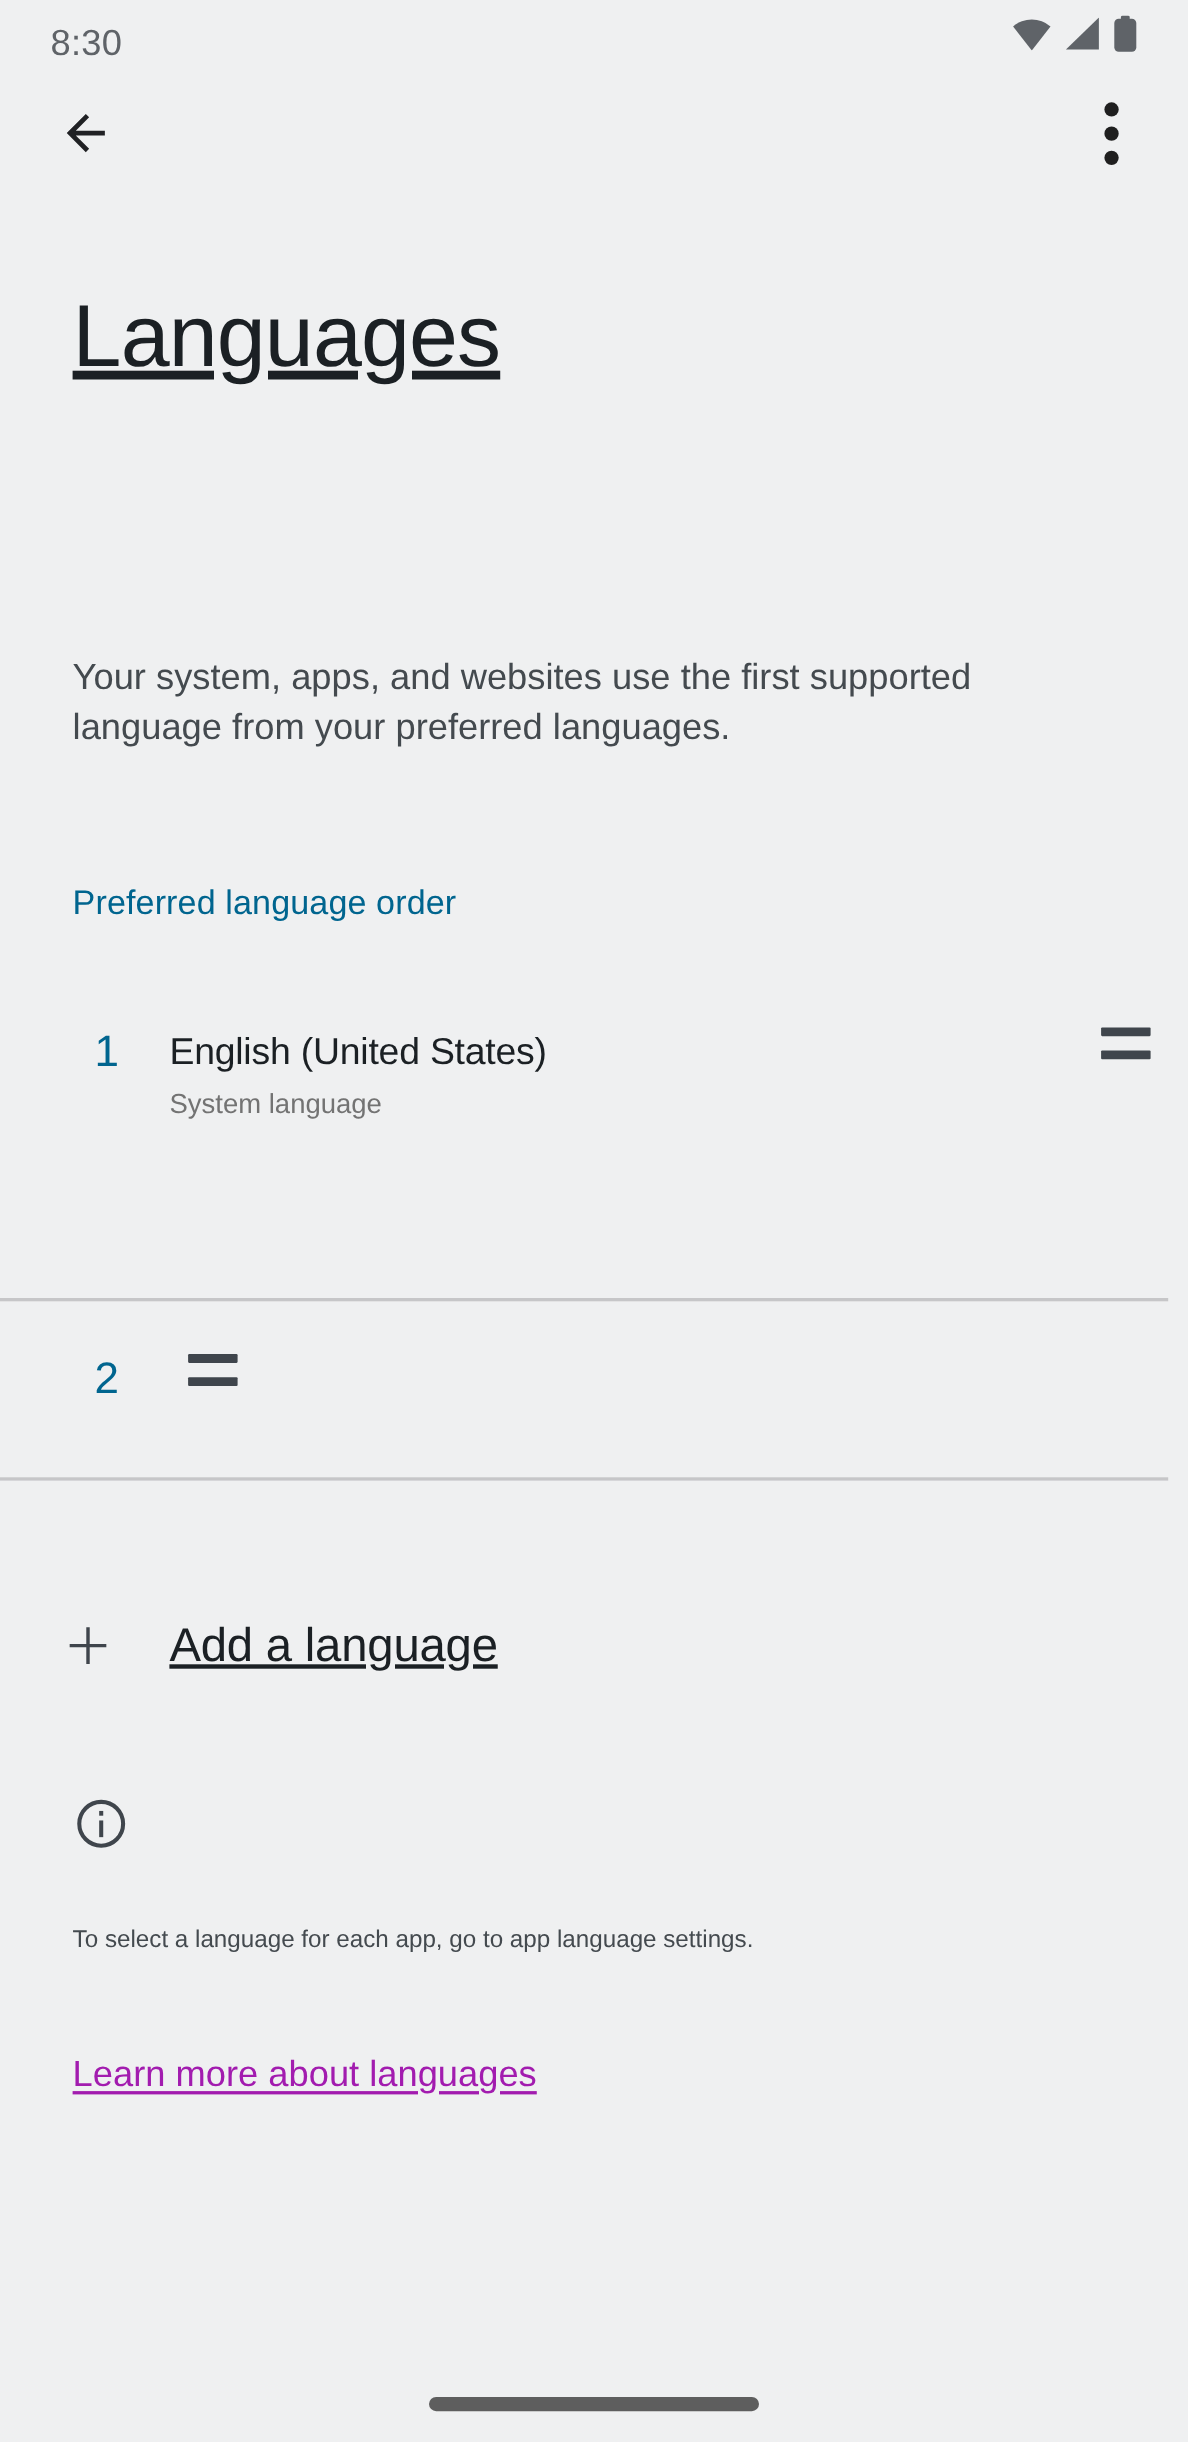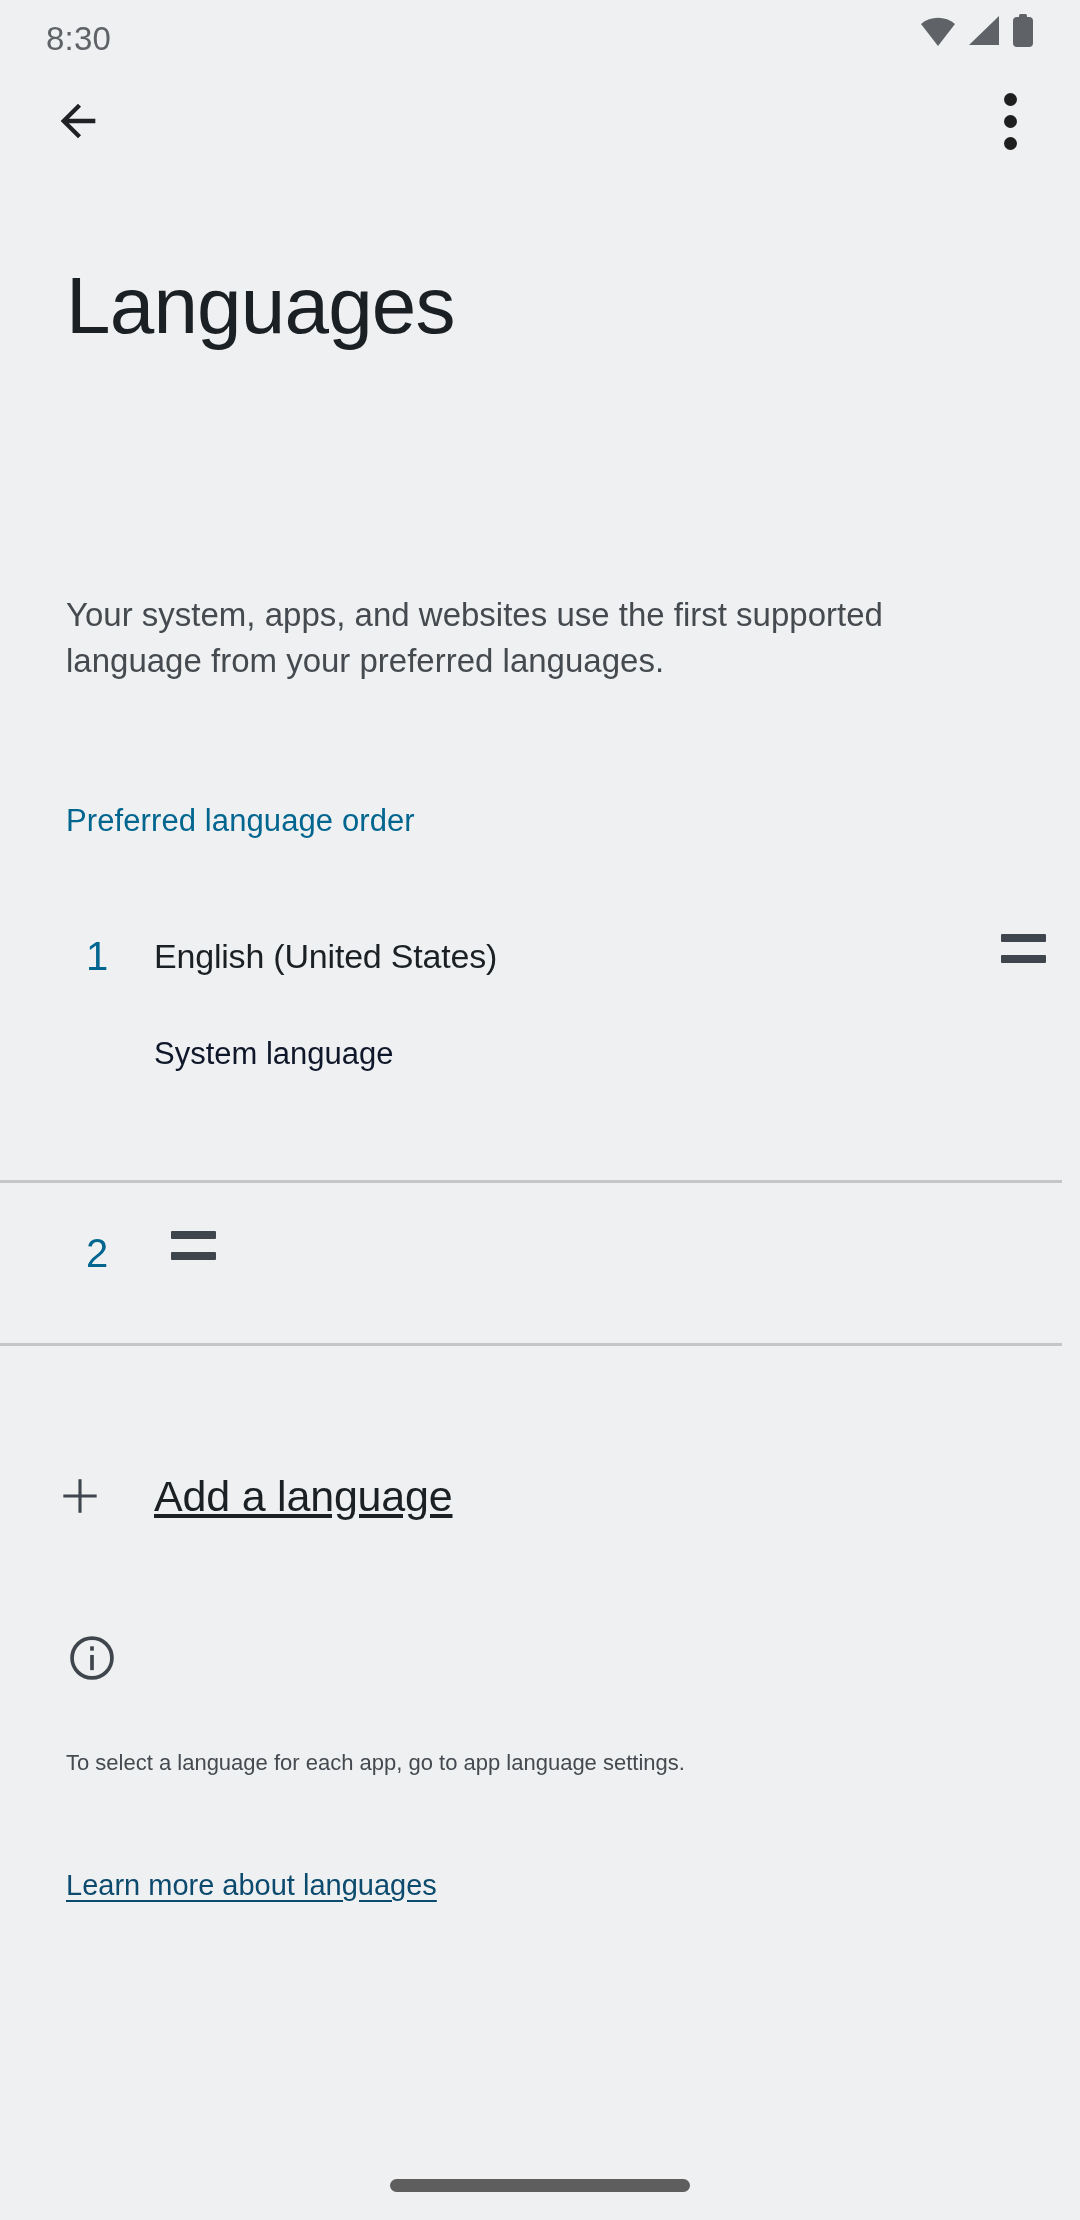--- a/index.html
+++ b/index.html
@@ -79,20 +79,21 @@
 
   
   .page-title {
     position: absolute;
     top: 258px; left: 66px;
     font-size: 80px;
     font-weight: 400;
     color: #1B2024;
     letter-spacing: -0.8px;
     line-height: 96px;
+    text-decoration: underline;
   }
 
   
   .intro {
     position: absolute;
     top: 592px; left: 66px;
     width: 960px;
     font-size: 33px;
     line-height: 46px;
     color: #444A4F;
@@ -137,23 +138,22 @@
     flex: 1 1 auto;
     padding-top: 0;
   }
   .lang-name {
     font-size: 34px;
     color: #1B2024;
     line-height: 56px;
     letter-spacing: -0.2px;
   }
   .lang-sub {
-    margin-top: 50px;
-    font-size: 31px;
-    color: #0f172a;
+    font-size: 25px;
+    color: #737373;
     line-height: 40px;
   }
   .drag-handle {
     flex: 0 0 auto;
     width: 96px;
     padding-right: 34px;
     display: flex;
     flex-direction: column;
     align-items: flex-end;
     gap: 13px;
@@ -209,23 +209,23 @@
     top: 1740px; left: 66px;
     width: 960px;
     font-size: 22px;
     line-height: 46px;
     color: #444A4F;
   }
 
   .footer-link {
     position: absolute;
     top: 1862px; left: 66px;
-    font-size: 29px;
+    font-size: 33px;
     line-height: 46px;
-    color: #0c4a6e;
+    color: #a21caf;
     text-decoration: underline;
     text-underline-offset: 5px;
   }
 
   
   .nav-pill {
     position: absolute;
     bottom: 28px;
     left: 50%;
     transform: translateX(-50%);

